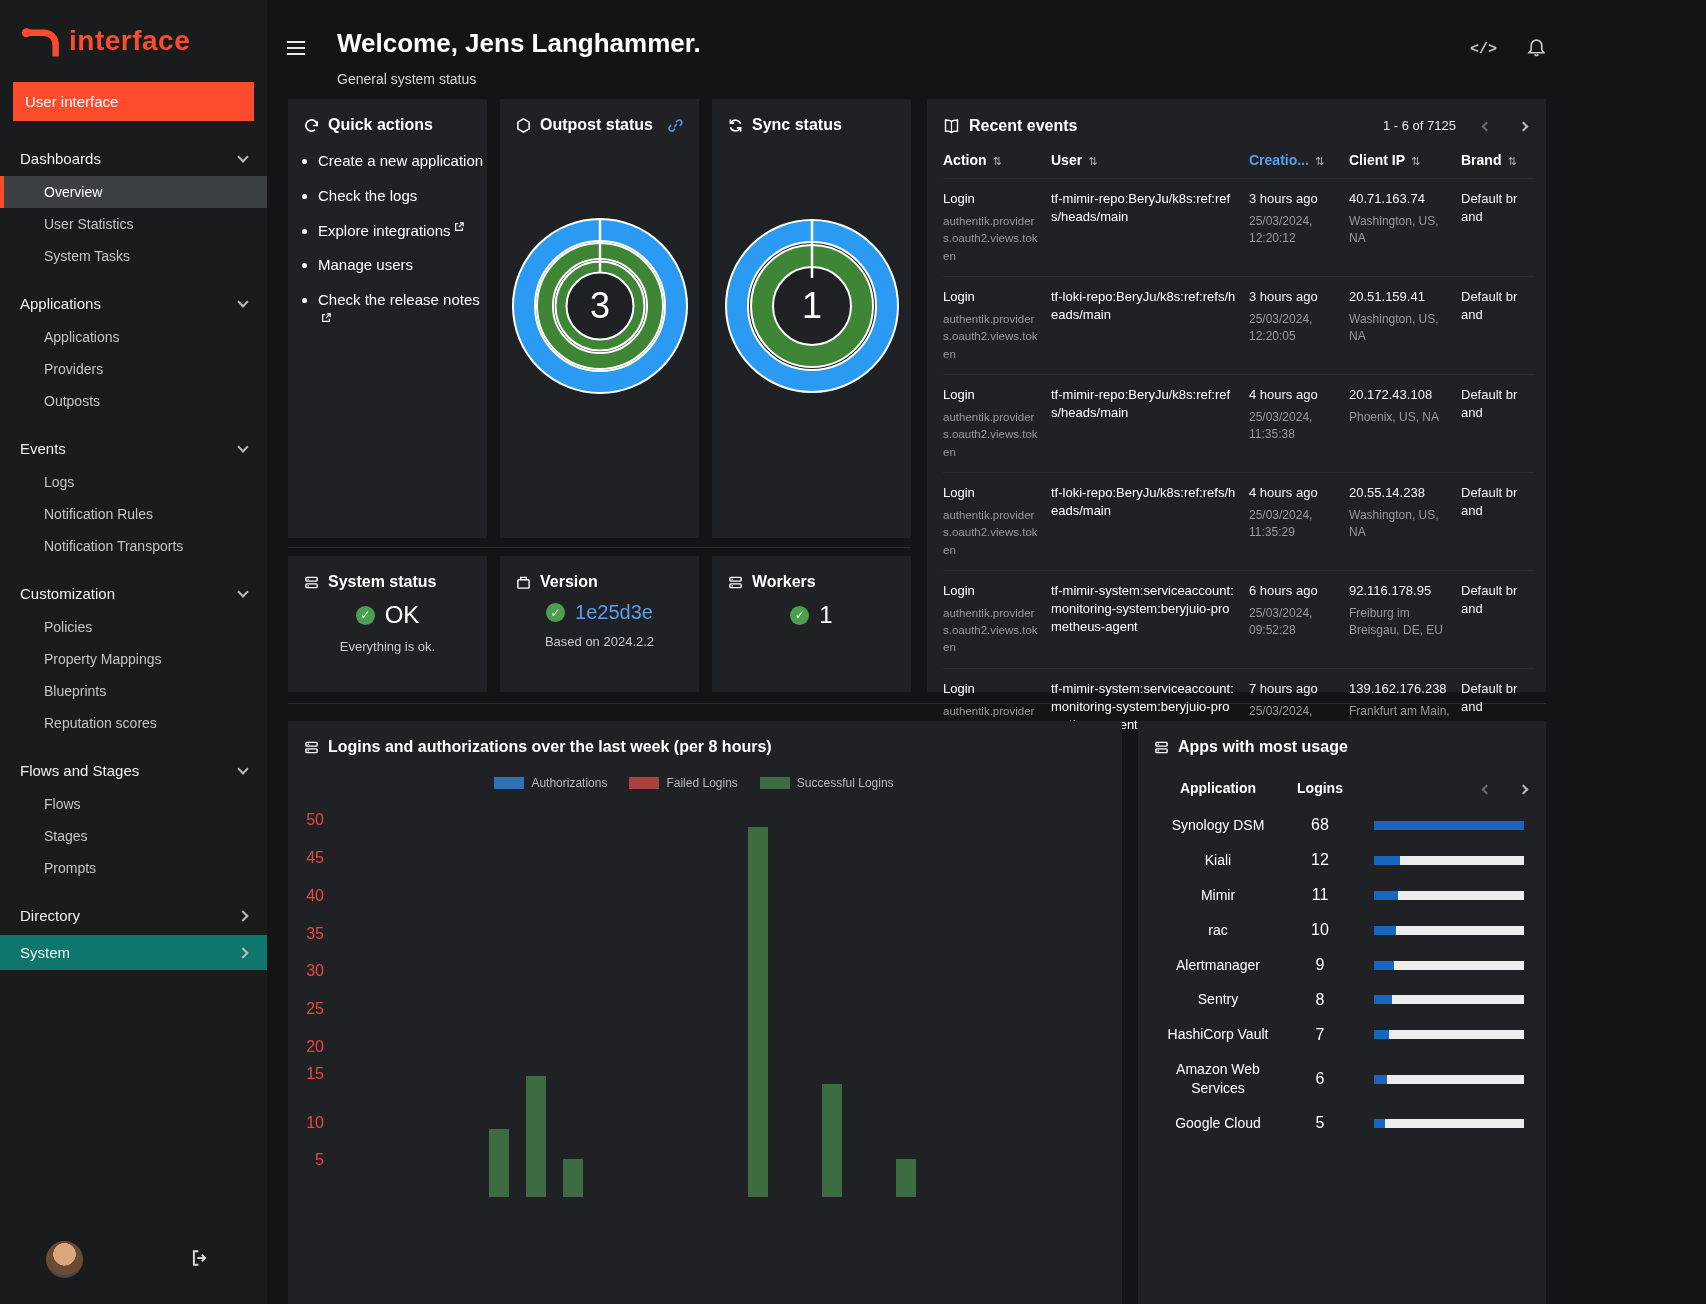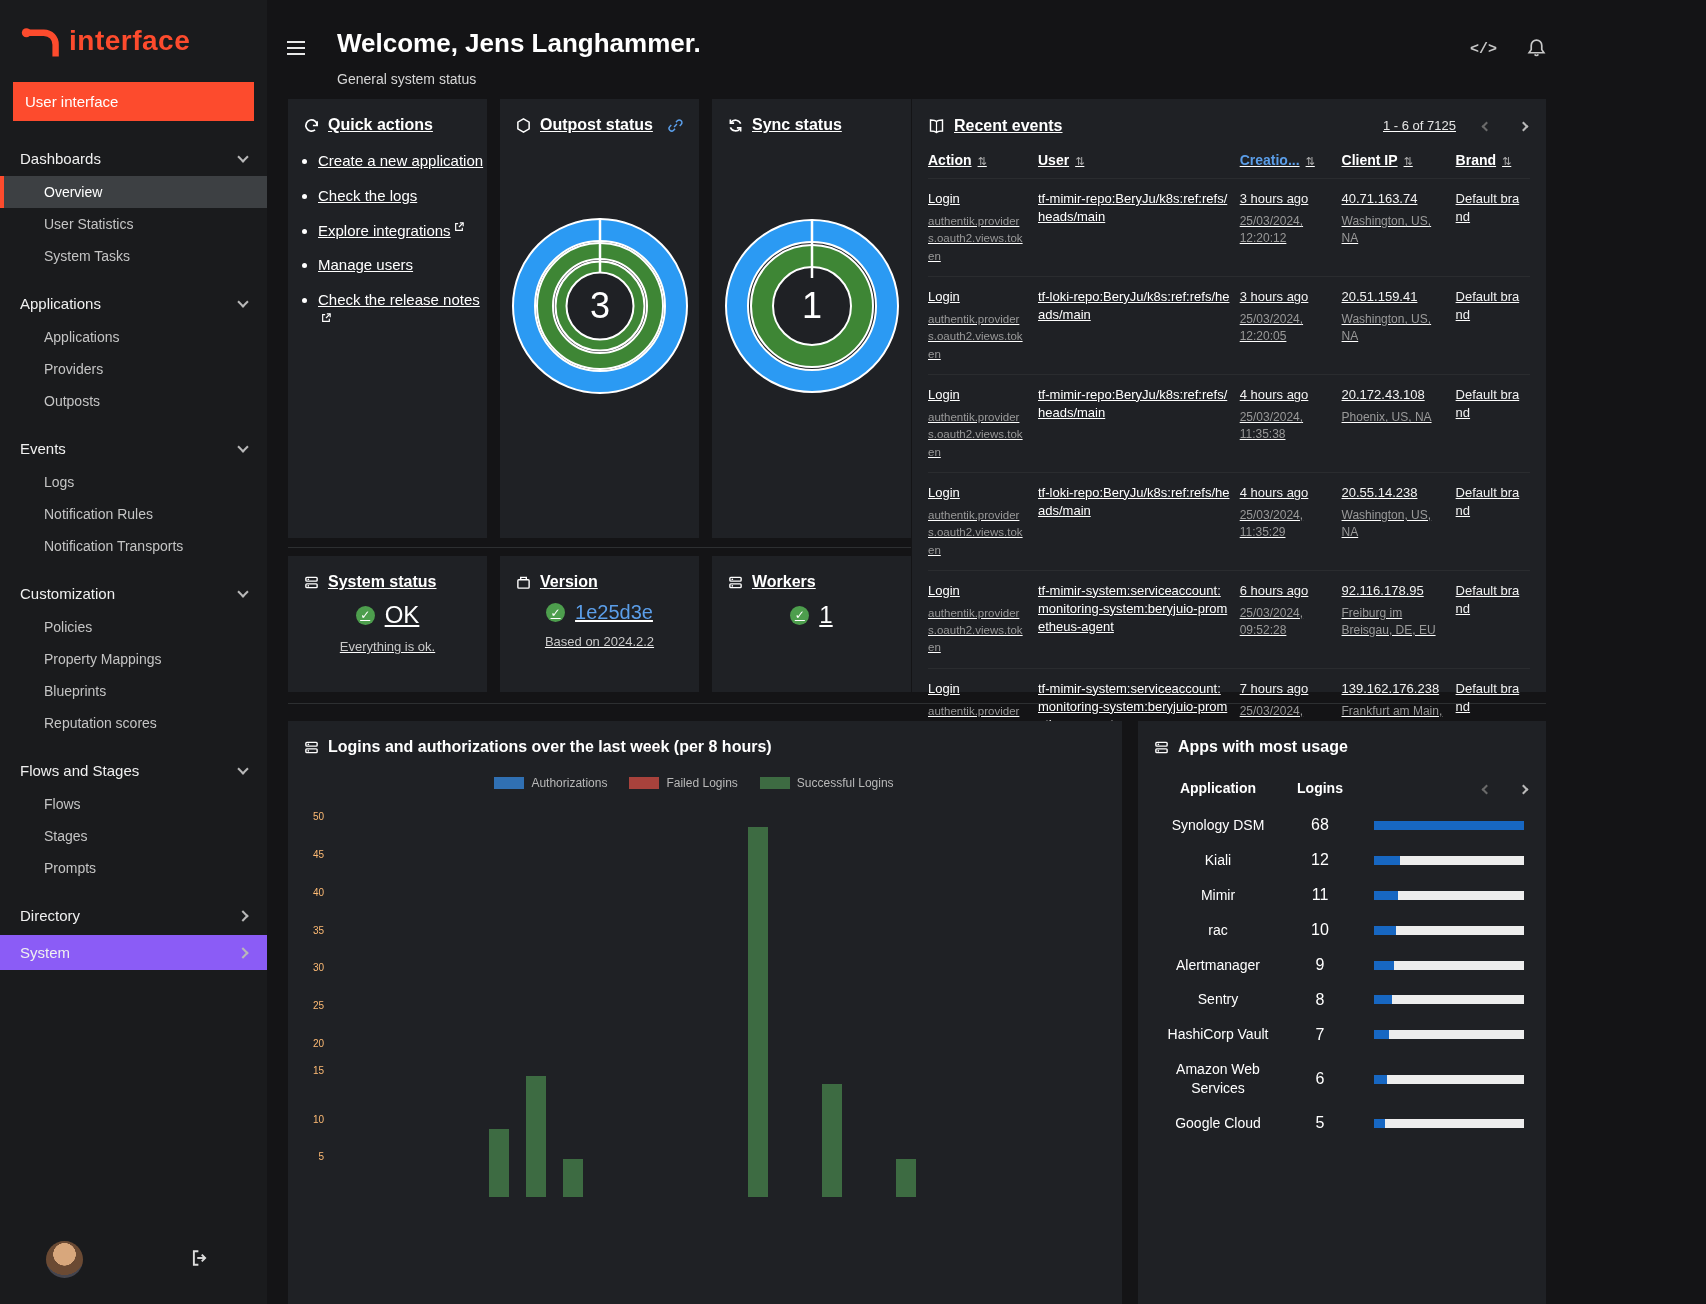--- a/index.html
+++ b/index.html
@@ -14,21 +14,21 @@
 
   
   .sidebar { width: 267px; flex-shrink: 0; background: #1a1b1d; display: flex; flex-direction: column; height: 100%; }
   .logo { display: flex; align-items: center; gap: 7px; padding: 24px 20px 12px; cursor: pointer; }
   .logo-text { color: #fd4b2d; font-size: 28px; font-weight: bold; letter-spacing: .5px; }
   .ui-btn { display: block; width: calc(100% - 26px); margin: 12px 13px 8px; background: #fd4b2d; color: #fff; border: none; text-align: left; font-size: 15px; padding: 11px 12px; font-family: inherit; cursor: pointer; }
   .nav { flex: 1; padding-top: 12px; overflow: hidden; }
   .nav-section { margin-bottom: 14px; }
   .nav-section.collapsed { margin-bottom: 2px; }
   .nav-head { display: flex; align-items: center; justify-content: space-between; padding: 9px 20px; font-size: 15px; color: #f0f0f0; cursor: pointer; }
-  .nav-head.highlight { background: #8b5cf6; }
+  .nav-head.highlight { background: #0f766e; }
   .nav-item { display: block; position: relative; padding: 8px 16px 8px 44px; font-size: 14px; color: #c4c4c4; text-decoration: none; cursor: pointer; }
   .nav-item.selected { background: #3d4043; color: #fff; }
   .nav-item.selected::before { content: ""; position: absolute; left: 0; top: 0; bottom: 0; width: 4px; background: #fd4b2d; }
   .sidebar-footer { display: flex; align-items: center; justify-content: space-between; padding: 16px 58px 26px 46px; }
   .avatar { width: 37px; height: 37px; border-radius: 50%; cursor: pointer;
     background: radial-gradient(circle at 50% 36%, #d8a77c 0 37%, #6b4a33 38% 68%, #45454e 69%); }
   .logout-btn { background: none; border: none; cursor: pointer; }
 
   .chev { display: inline-block; width: 8px; height: 8px; border-right: 2px solid #b9b9b9; border-bottom: 2px solid #b9b9b9; }
   .chev.down { transform: rotate(45deg); margin-top: -3px; }
@@ -43,21 +43,21 @@
   .burger { display: flex; flex-direction: column; gap: 4px; margin-top: 9px; padding: 4px; cursor: pointer; }
   .burger span { display: block; width: 18px; height: 2px; background: #e8e8e8; }
   .titles { margin-left: 28px; }
   .page-title { font-size: 26px; font-weight: bold; }
   .page-subtitle { font-size: 14px; color: #d6d6d6; margin-top: 12px; }
   .topbar-icons { margin-left: auto; display: flex; align-items: center; gap: 30px; padding-top: 10px; }
   .code-icon { font-size: 15px; font-weight: bold; color: #c8c8c8; cursor: pointer; font-family: "Liberation Mono", "DejaVu Sans Mono", monospace; }
   .bell { cursor: pointer; }
 
   .content { padding: 6px 160px 0 21px; }
-  .top-grid { display: flex; gap: 1px; text-decoration: underline; }
+  .top-grid { display: flex; gap: 16px; }
   .left-col { width: 623px; flex-shrink: 0; display: flex; flex-direction: column; }
   .cards-row { display: flex; gap: 13px; }
   .cards-row .card { flex: 1; min-width: 0; }
   .row1 .card { height: 439px; }
   .row2 .card { height: 136px; }
   .sep { border: none; border-top: 1px solid #2d2f31; margin: 9px 0 8px; }
   .wide-sep { border: none; border-top: 1px solid #2d2f31; margin: 11px 0 17px; }
   .card { background: #1f2125; }
   .card-head { display: flex; align-items: center; gap: 9px; padding: 17px 16px 6px; font-size: 16px; font-weight: bold; }
   .card-head svg { flex-shrink: 0; }
@@ -98,21 +98,21 @@
   .check { width: 19px; height: 19px; border-radius: 50%; background: #4d9e4d; color: #fff; display: inline-flex; align-items: center; justify-content: center; font-size: 12px; font-weight: bold; flex-shrink: 0; }
 
   
   .bottom-grid { display: flex; gap: 16px; align-items: stretch; height: 660px; }
   .chart-card { width: 834px; flex-shrink: 0; }
   .apps-card { flex: 1; min-width: 0; }
   .legend { display: flex; justify-content: center; align-items: center; margin-top: 14px; font-size: 12px; color: #b9b9b9; }
   .legend .item { display: flex; align-items: center; gap: 7px; margin-right: 22px; }
   .sw { width: 30px; height: 12px; display: inline-block; }
   .chart-plot { position: relative; margin: 14px 12px 0 44px; }
-  .ytick { position: absolute; left: -38px; width: 30px; text-align: right; font-size: 10px; color: #fdba74; }
+  .ytick { position: absolute; left: -38px; width: 30px; text-align: right; font-size: 16px; color: #ef4444; }
   .bar { position: absolute; bottom: 0; width: 20px; }
 
   .apps-table { padding: 8px 16px 0; }
   .apps-row { display: grid; grid-template-columns: 128px 76px 1fr; align-items: center; padding: 8px 0; }
   .apps-row.header { font-weight: bold; font-size: 14px; padding: 10px 0 12px; }
   .apps-cell { text-align: center; }
   .app-name { font-size: 14px; line-height: 1.35; }
   .app-logins { font-size: 16px; }
   .usage-track { height: 9px; background: #ededed; margin: 0 6px 0 16px; }
   .usage-fill { height: 100%; background: #1767c2; }

